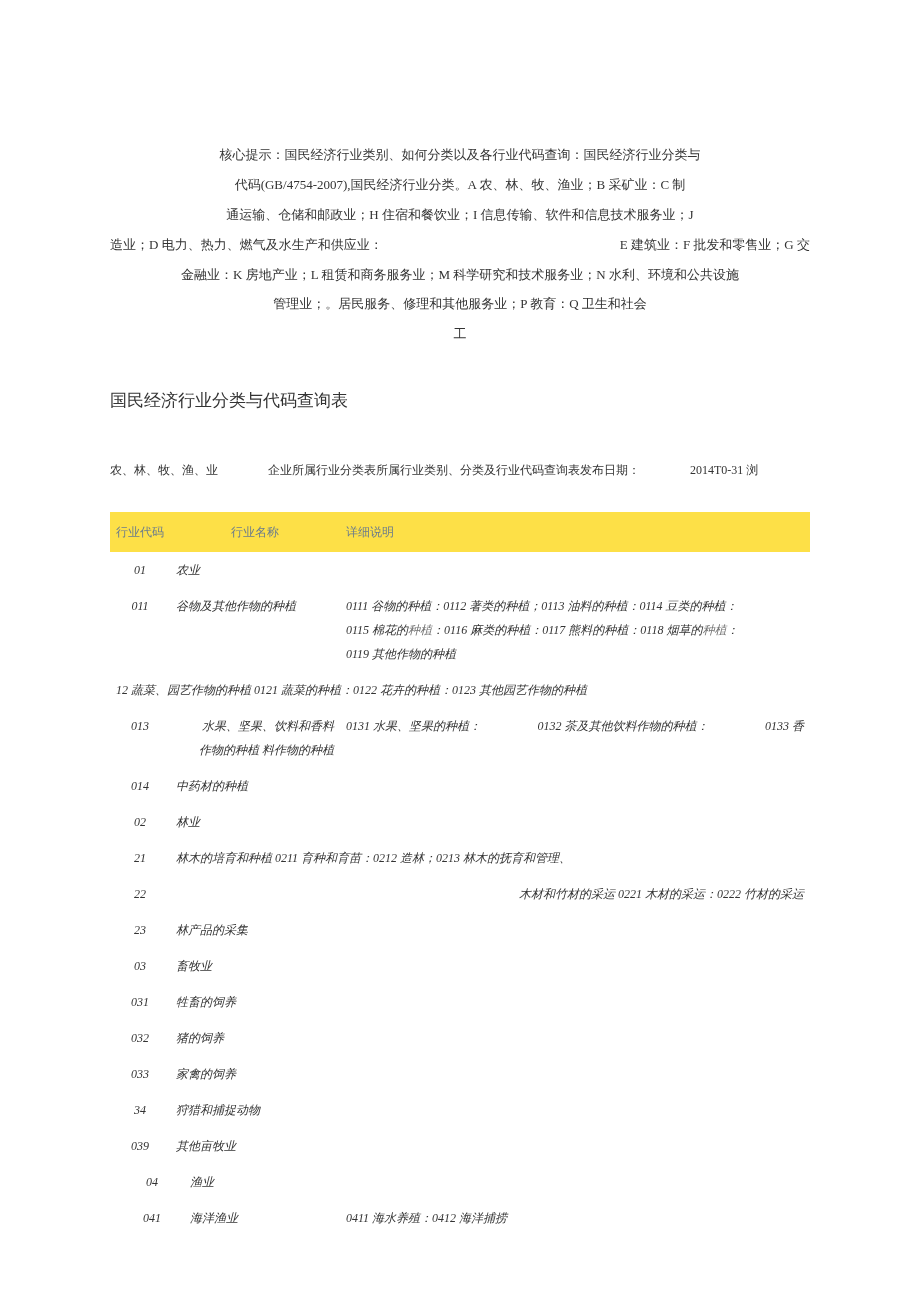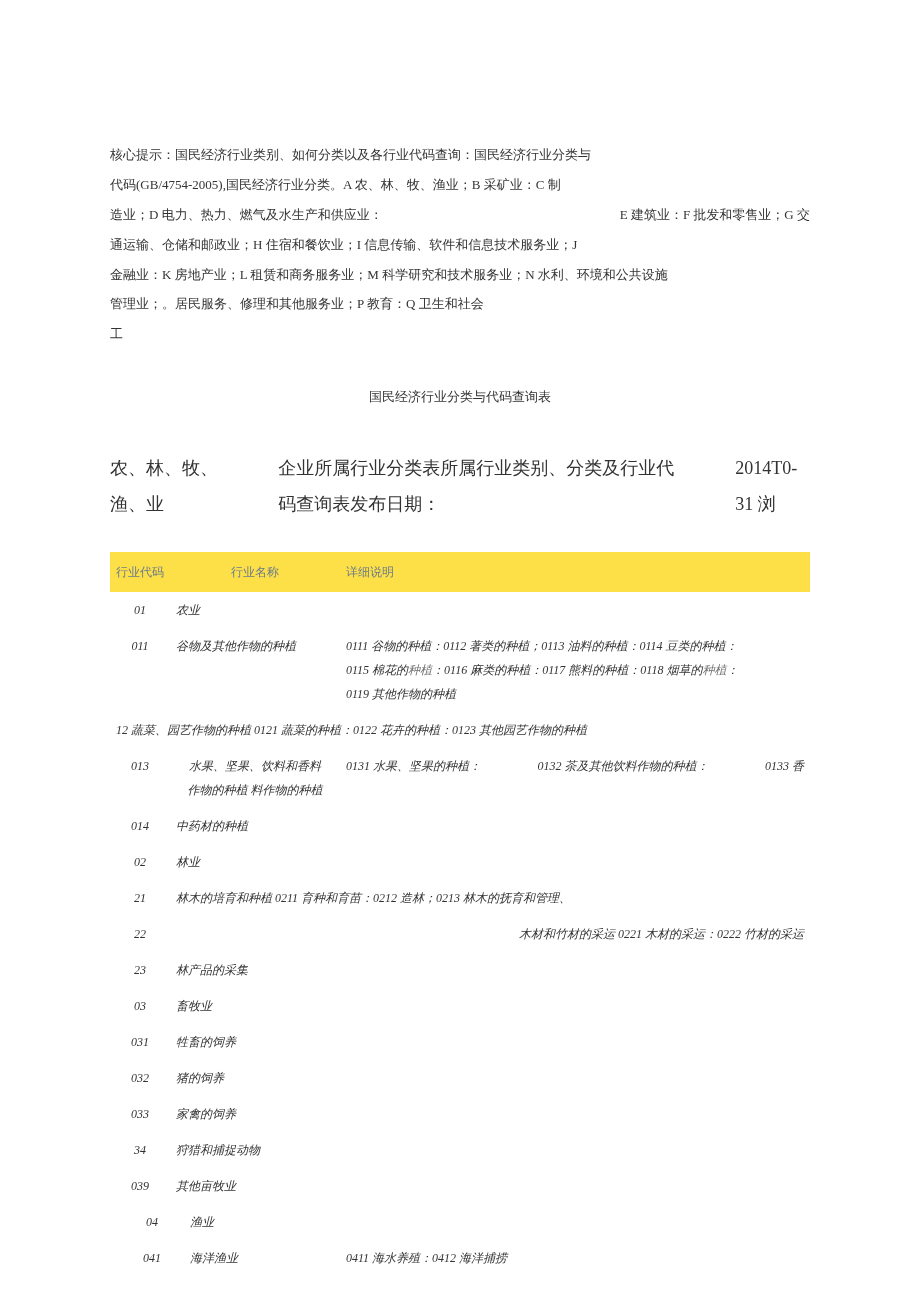--- a/index.html
+++ b/index.html
@@ -6,23 +6,23 @@
     body {
       width: 920px;
       min-height: 1301px;
       background: #fff;
       font-family: "SimSun", "宋体", serif;
       font-size: 13px;
       color: #333;
       padding: 140px 110px 60px 110px;
       line-height: 2.0;
     }
-    .intro-paragraph { margin-bottom: 35px; line-height: 2.3; }
-    .centered-title { text-align: center; margin: 30px 0 40px 0; font-size: 13px; }
-    .meta-row { display: flex; justify-content: flex-start; gap: 50px; margin-bottom: 30px; font-size: 18px; }
+    .intro-paragraph { margin-bottom: 35px; line-height: 2.3; text-align: center; }
+    .centered-title { margin: 30px 0 40px 0; font-size: 17px; }
+    .meta-row { display: flex; justify-content: flex-start; gap: 50px; margin-bottom: 30px; font-size: 12px; }
     .tbl { width: 100%; border-collapse: collapse; font-size: 12px; }
     .tbl th {
       background: #fde047;
       color: #6b7c8c;
       font-weight: normal;
       padding: 8px 6px;
       text-align: center;
     }
     .tbl td { padding: 6px 6px; vertical-align: top; text-align: left; font-style: italic; }
     .tbl .col-code { width: 60px; text-align: center; }
@@ -31,26 +31,26 @@
     .link { color: #737373; }
     .row-indent .col-code { padding-left: 30px; }
     .row-indent .col-name { padding-left: 20px; }
     .span-cell { text-align: left; padding-left: 6px; }
   </style>
 </head>
 <body>
 
 <div class="intro-paragraph">
   <div>核心提示：国民经济行业类别、如何分类以及各行业代码查询：国民经济行业分类与</div>
-  <div>代码(GB/4754-2005),国民经济行业分类。A 农、林、牧、渔业；B 采矿业：C 制</div>
+  <div>代码(GB/4754-2007),国民经济行业分类。A 农、林、牧、渔业；B 采矿业：C 制</div>
+  <div>通运输、仓储和邮政业；H 住宿和餐饮业；I 信息传输、软件和信息技术服务业；J</div>
   <div style="display:flex;justify-content:space-between;">
     <span>造业；D 电力、热力、燃气及水生产和供应业：</span>
     <span>E 建筑业：F 批发和零售业；G 交</span>
   </div>
-  <div>通运输、仓储和邮政业；H 住宿和餐饮业；I 信息传输、软件和信息技术服务业；J</div>
   <div>金融业：K 房地产业；L 租赁和商务服务业；M 科学研究和技术服务业；N 水利、环境和公共设施</div>
   <div>管理业；。居民服务、修理和其他服务业；P 教育：Q 卫生和社会</div>
   <div>工</div>
 </div>
 
 <div class="centered-title">国民经济行业分类与代码查询表</div>
 
 <div class="meta-row">
   <span>农、林、牧、渔、业</span>
   <span>企业所属行业分类表所属行业类别、分类及行业代码查询表发布日期：</span>
@@ -78,21 +78,21 @@
           <div>0111 谷物的种植：0112 著类的种植；0113 油料的种植：0114 豆类的种植：</div>
           <div>0115 棉花的<span class="link">种植</span>：0116 麻类的种植：0117 熊料的种植：0118 烟草的<span class="link">种植</span>：</div>
           <div>0119 其他作物的种植</div>
         </td>
       </tr>
       <tr>
         <td colspan="3" class="span-cell">12 蔬菜、园艺作物的种植 0121 蔬菜的种植：0122 花卉的种植：0123 其他园艺作物的种植</td>
       </tr>
       <tr>
         <td class="col-code">013</td>
-        <td class="col-name" style="text-align: center;">
+        <td class="col-name" style="text-align: right;">
           <div>水果、坚果、饮料和香料</div>
           <div>作物的种植 料作物的种植</div>
         </td>
         <td class="col-detail">
           <div style="display: flex; justify-content: space-between; align-items: center;">
             <span>0131 水果、坚果的种植：</span>
             <span>0132 茶及其他饮料作物的种植：</span>
             <span>0133 香</span>
           </div>
         </td>

